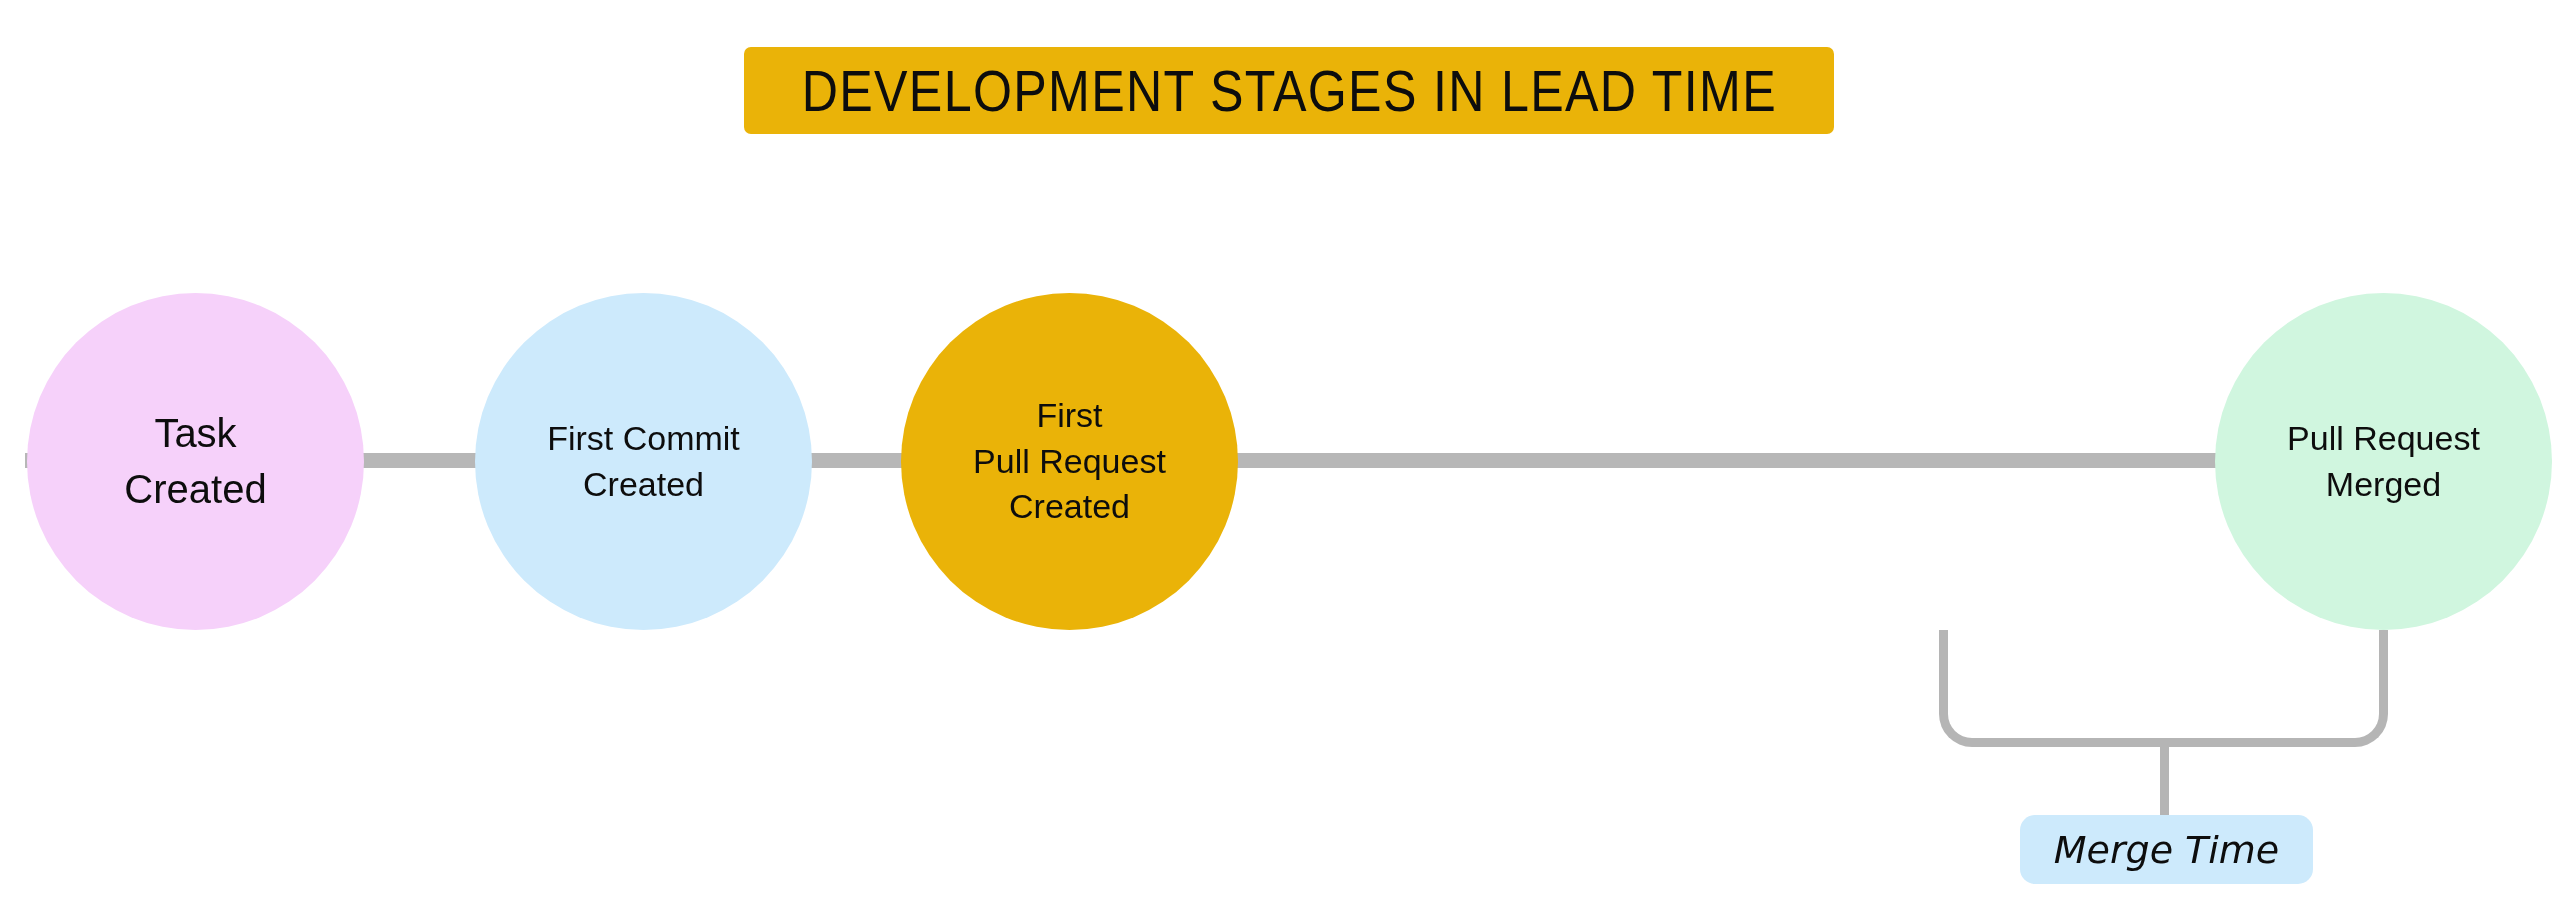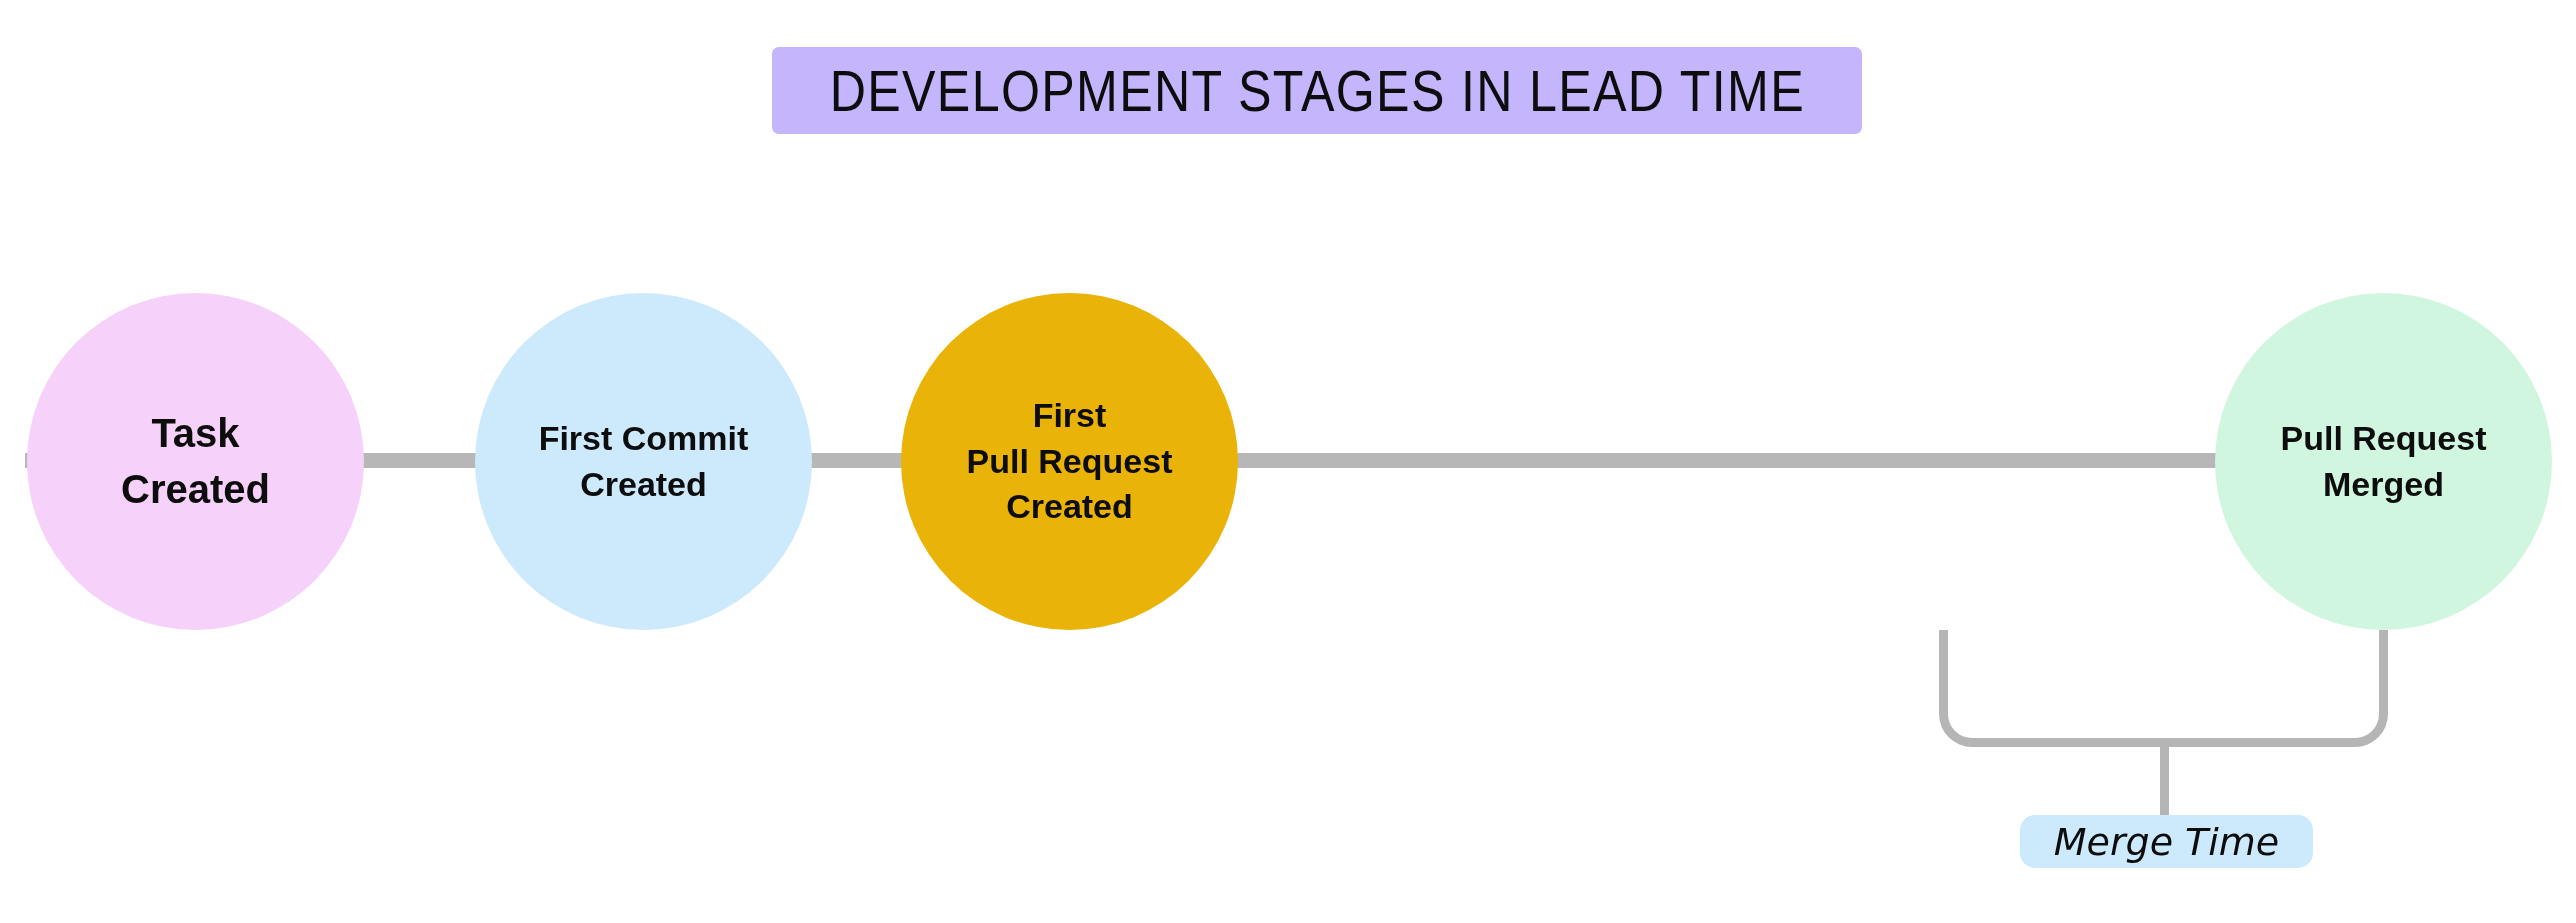--- a/index.html
+++ b/index.html
@@ -56,21 +56,21 @@
     width: 337px;
     height: 337px;
     border-radius: 50%;
     display: flex;
     align-items: center;
     justify-content: center;
     text-align: center;
     z-index: 2;
   }
   .stage-label {
-    font-weight: 700;
+    font-weight: 400;
     font-size: 34px;
     line-height: 1.34;
     white-space: pre;
   }
   .stage-circle.stage-first .stage-label {
     font-size: 40px;
     line-height: 1.38;
   }
   .c1 { left: 27px; }
   .c2 { left: 475px; }
@@ -101,41 +101,41 @@
     top: 746px;
     width: 9px;
     height: 70px;
     z-index: 1;
   }
   .annotation-box {
     position: absolute;
     left: 2020px;
     top: 815px;
     width: 293px;
-    height: 53px;
+    height: 69px;
     border-radius: 15px;
     display: flex;
     align-items: center;
     justify-content: center;
     z-index: 2;
   }
   .annotation-text {
     font-family: "DejaVu Sans", sans-serif;
     font-style: italic;
     font-weight: 400;
     font-size: 38px;
     white-space: pre;
   }
 </style>
 </head>
 <body>
 
 <div id="canvas">
 
-  <div class="title-bar" style="background-color: #c4b5fd; margin-left: 28px;">
+  <div class="title-bar" style="background-color: #eab308;">
     <div class="title-text">DEVELOPMENT STAGES IN LEAD TIME</div>
   </div>
 
   <div class="connector-line" style="background-color: rgb(183, 183, 183);"></div>
 
   <div class="stage-circle stage-first c1" style="background-color: rgb(246, 209, 250);">
     <div class="stage-label">Task
 Created</div>
   </div>
 

